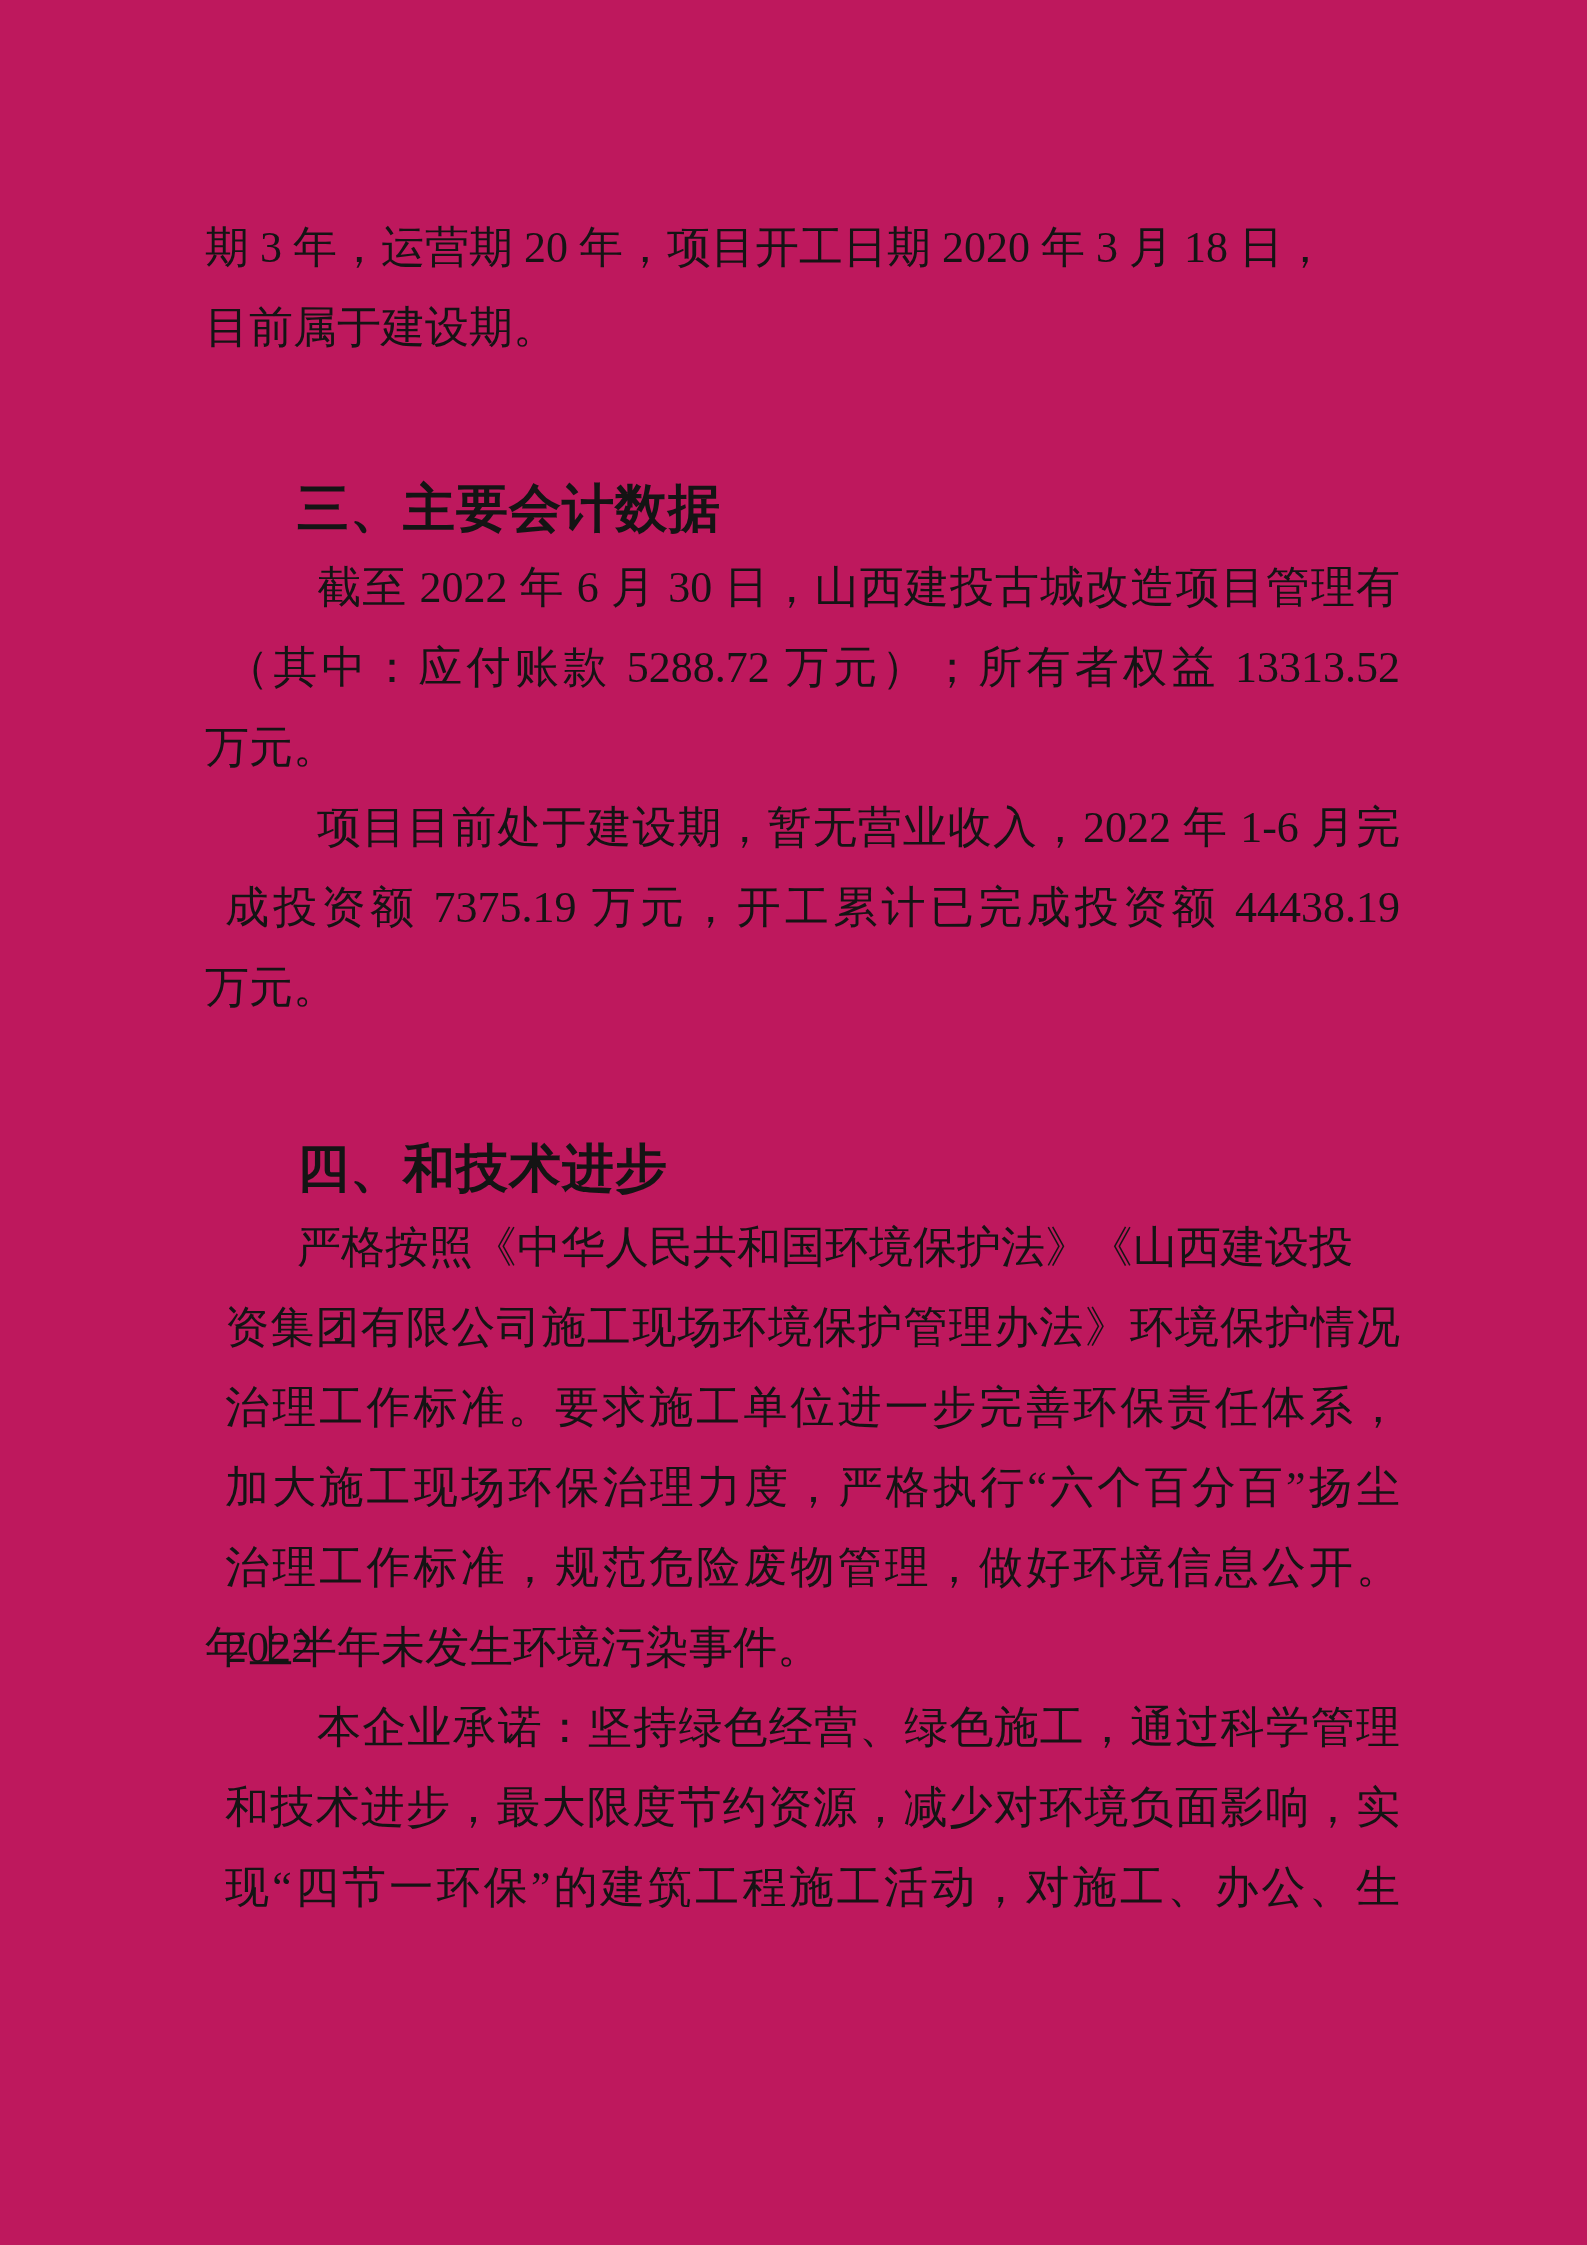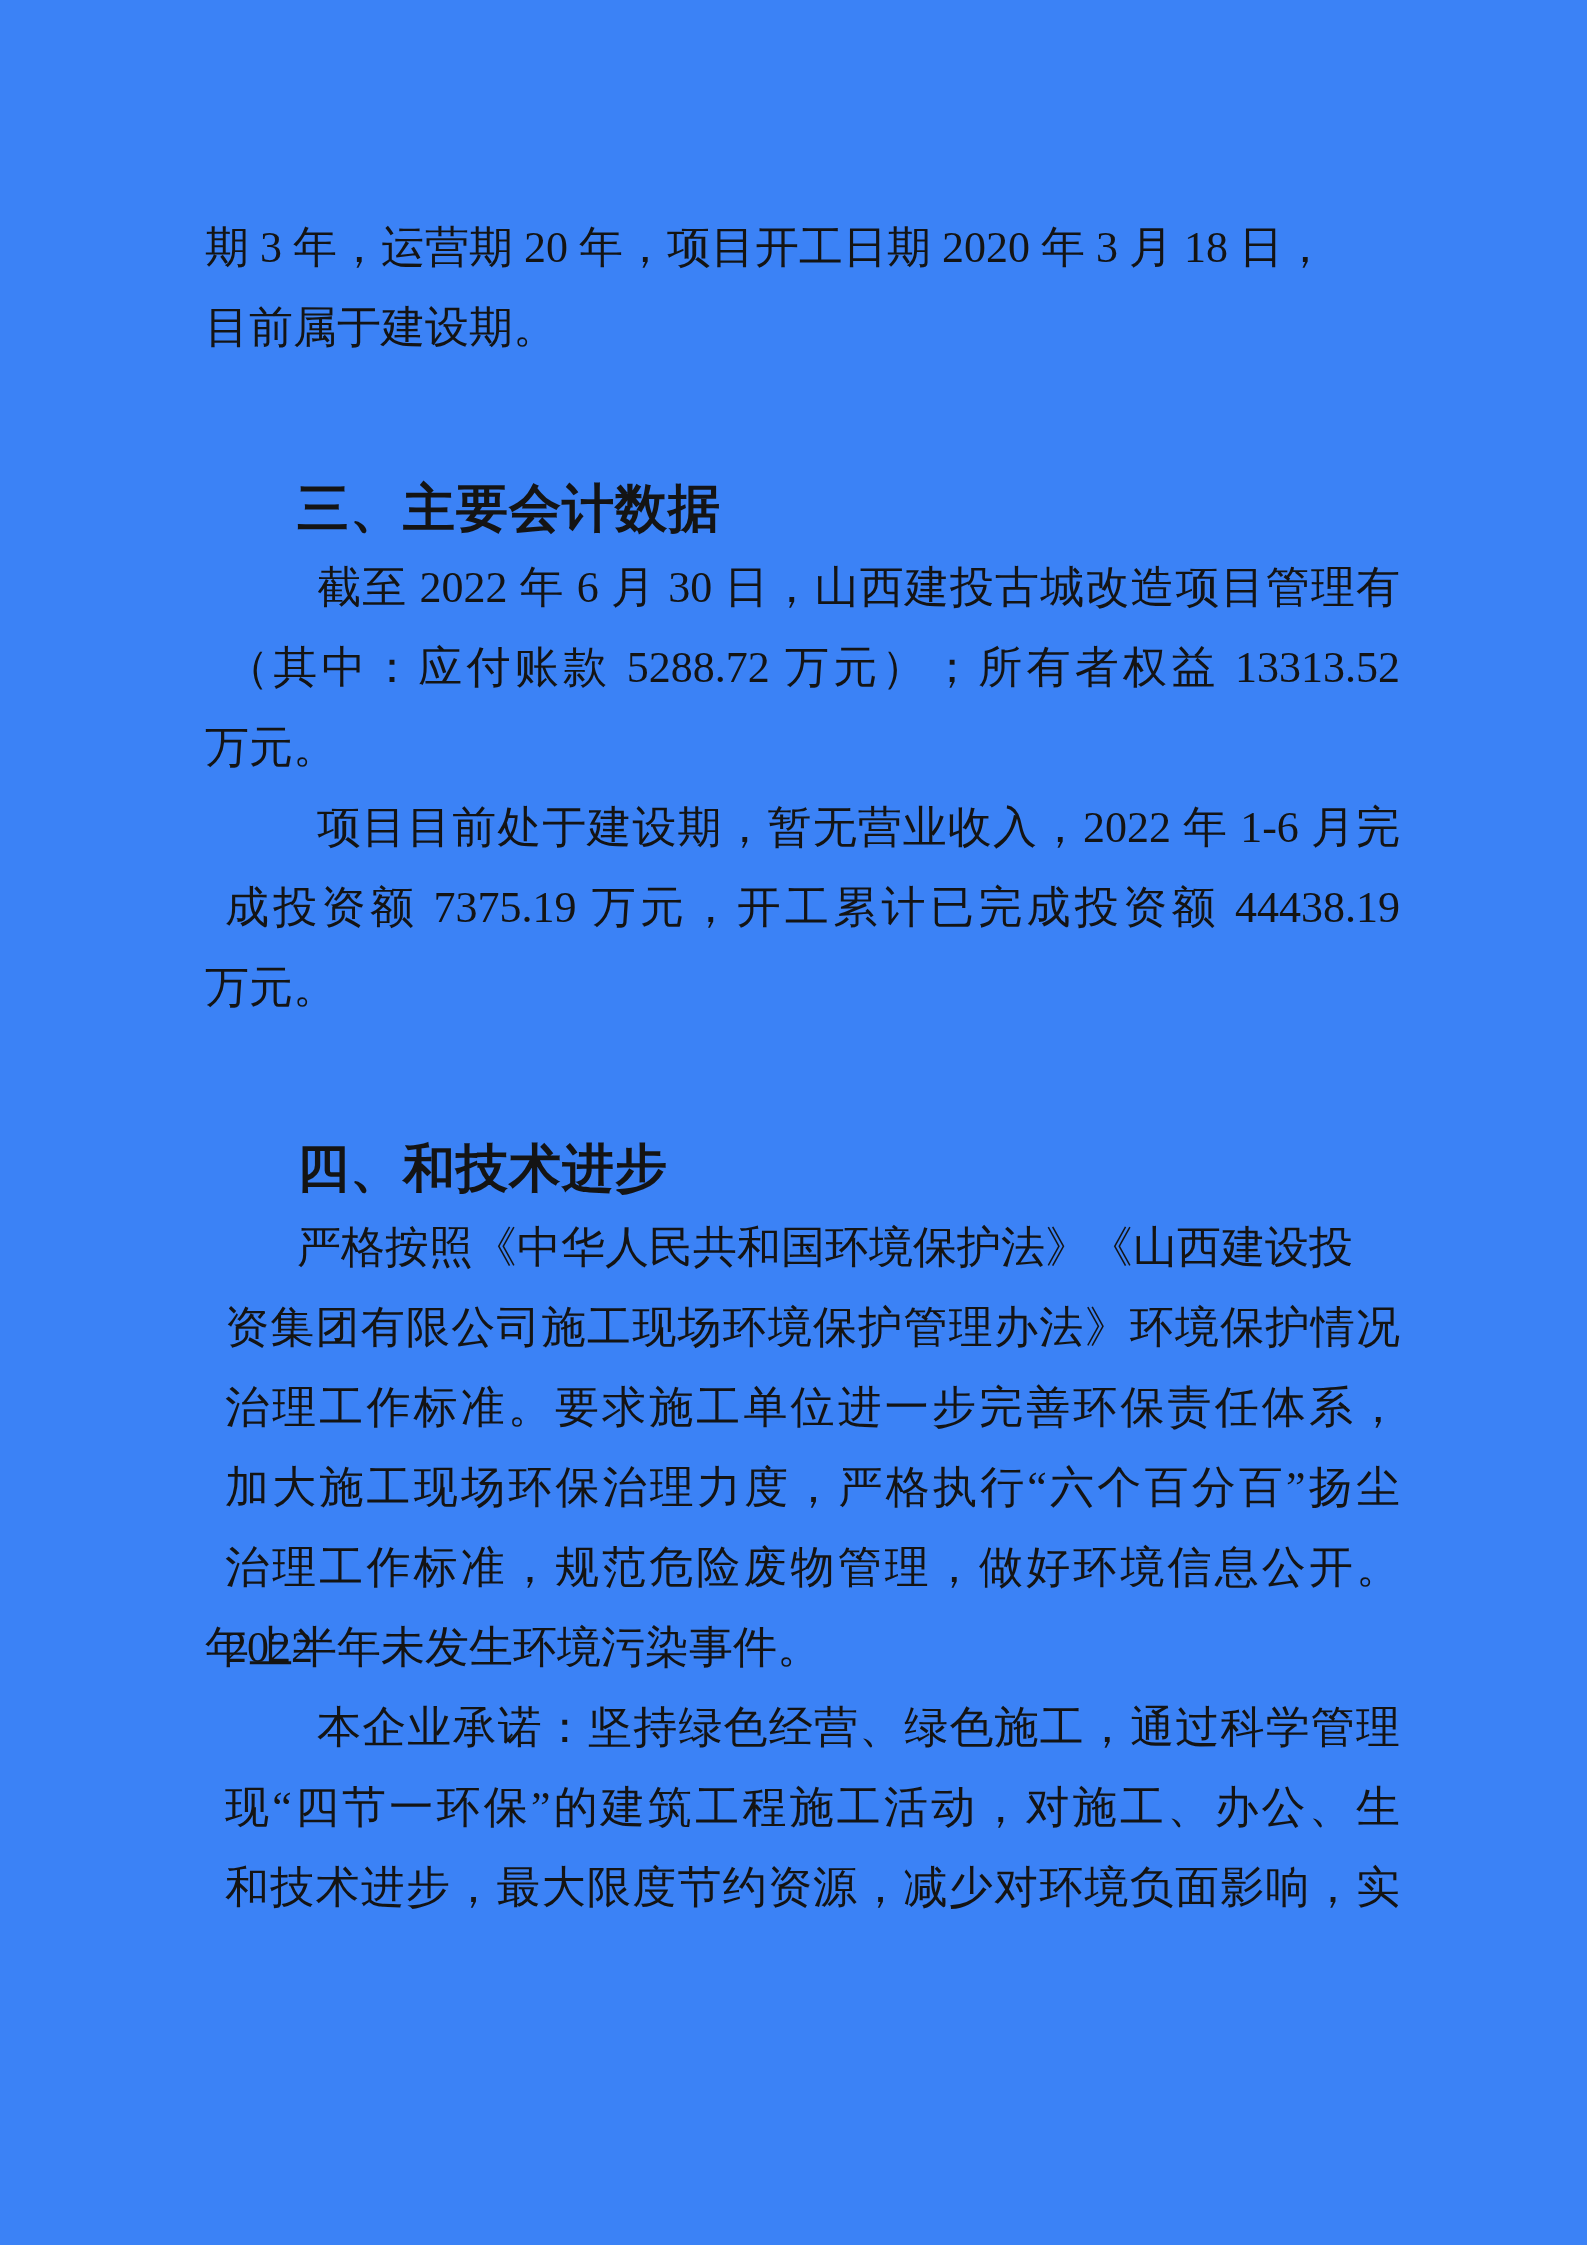--- a/index.html
+++ b/index.html
@@ -37,37 +37,37 @@
     font-weight: 700;
     font-size: 52px;
     text-indent: 92px;
     letter-spacing: 1px;
   }
   .spacer { height: 100px; }
 </style>
 </head>
 <body>
 
-<div class="page" style="background: #3b82f6; color: rgb(20, 20, 20); text-decoration: underline;">
+<div class="page" style="background: #be185d; color: rgb(20, 20, 20); text-decoration: underline;">
   <div class="content" id="doc-body">
       <div class="line body-line">期 3 年，运营期 20 年，项目开工日期 2020 年 3 月 18 日，</div>
       <div class="line body-line">目前属于建设期。</div>
       <div class="spacer"></div>
       <div class="line heading">三、主要会计数据</div>
       <div class="line body-line indent fill">截至 2022 年 6 月 30 日，山西建投古城改造项目管理有</div>
       <div class="line body-line fill">（其中：应付账款 5288.72 万元）；所有者权益 13313.52</div>
       <div class="line body-line">万元。</div>
       <div class="line body-line indent fill">项目目前处于建设期，暂无营业收入，2022 年 1-6 月完</div>
       <div class="line body-line fill">成投资额 7375.19 万元，开工累计已完成投资额 44438.19</div>
       <div class="line body-line">万元。</div>
       <div class="spacer"></div>
       <div class="line heading">四、和技术进步</div>
       <div class="line body-line indent">严格按照《中华人民共和国环境保护法》《山西建设投</div>
       <div class="line body-line fill">资集团有限公司施工现场环境保护管理办法》环境保护情况</div>
       <div class="line body-line fill">治理工作标准。要求施工单位进一步完善环保责任体系，</div>
       <div class="line body-line fill">加大施工现场环保治理力度，严格执行“六个百分百”扬尘</div>
       <div class="line body-line fill">治理工作标准，规范危险废物管理，做好环境信息公开。2022</div>
       <div class="line body-line">年上半年未发生环境污染事件。</div>
       <div class="line body-line indent fill">本企业承诺：坚持绿色经营、绿色施工，通过科学管理</div>
+      <div class="line body-line fill">和技术进步，最大限度节约资源，减少对环境负面影响，实</div>
       <div class="line body-line fill">现“四节一环保”的建筑工程施工活动，对施工、办公、生</div>
-      <div class="line body-line fill">和技术进步，最大限度节约资源，减少对环境负面影响，实</div>
     </div>
 </div>
 
 </body></html>

